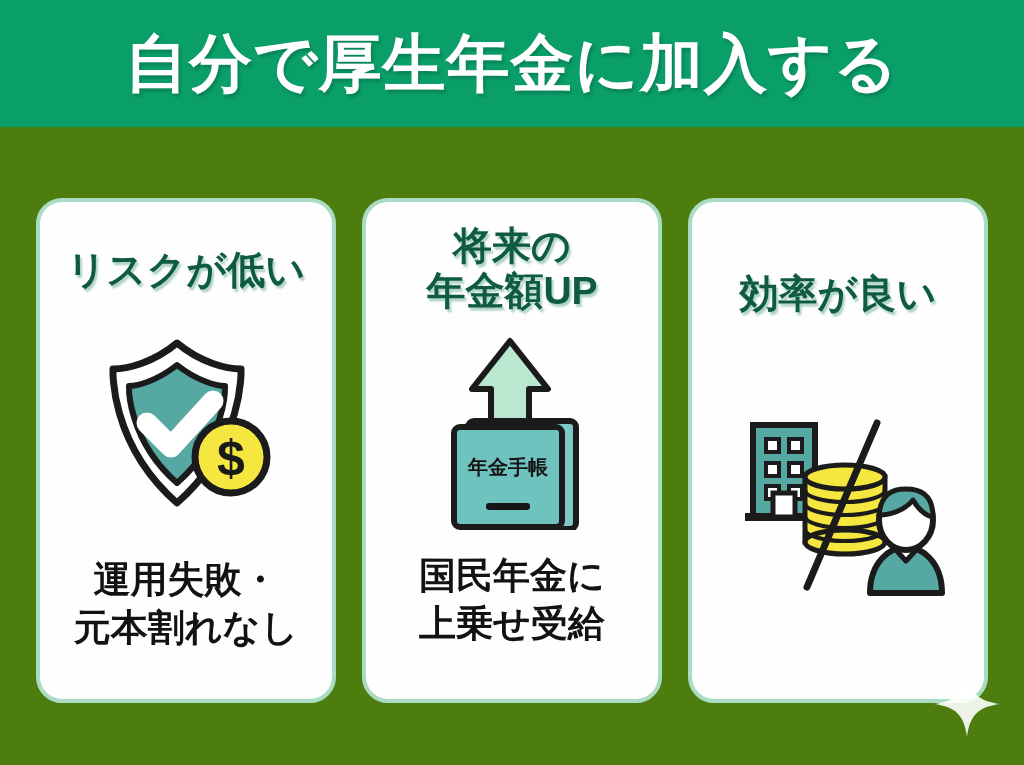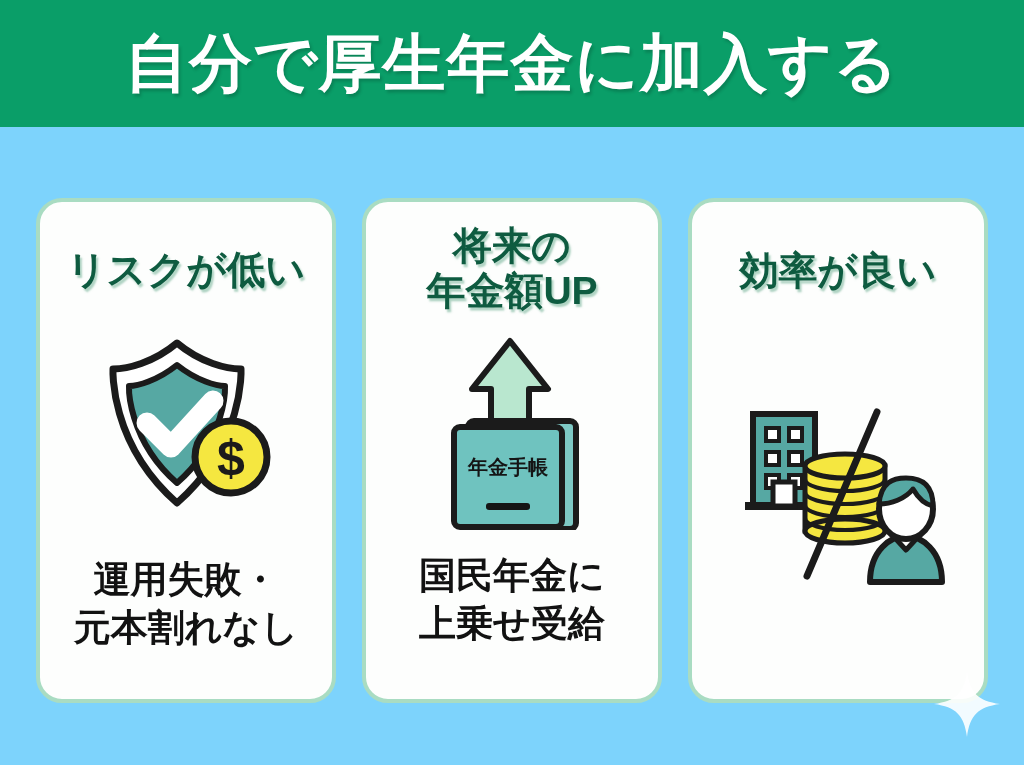--- a/index.html
+++ b/index.html
@@ -5,21 +5,21 @@
   * { margin:0; padding:0; box-sizing:border-box; }
   html, body {
     width:1024px; height:765px;
     font-family:"Liberation Sans", sans-serif;
     background:#ffffff;
     overflow:hidden;
   }
   .page {
     position:relative;
     width:1024px; height:765px;
-    background:#7dd3fc;
+    background:#4d7c0f;
   }
   
   .header {
     position:absolute; left:0; top:0;
     width:1024px; height:127px;
     background:#0a9e68;
     display:flex; align-items:center; justify-content:center;
   }
   .header-title {
     color:#ffffff;
@@ -70,21 +70,21 @@
     color:#121212;
     font-size:37px;
     font-weight:bold;
     line-height:1.28;
     text-align:center;
     white-space:pre-line;
   }
   .card--1 .card-title { margin-top:22px; }
   .card--1 .card-body  { margin-bottom:52px; }
   .card--2 .card-title { margin-top:46px; }
-  .card--3 .card-title { margin-top:47px; }
+  .card--3 .card-title { margin-top:70px; }
   
   .sparkle {
     position:absolute;
     right:22px; bottom:26px;
     width:70px; height:70px;
   }
 </style>
 </head>
 <body>
 

